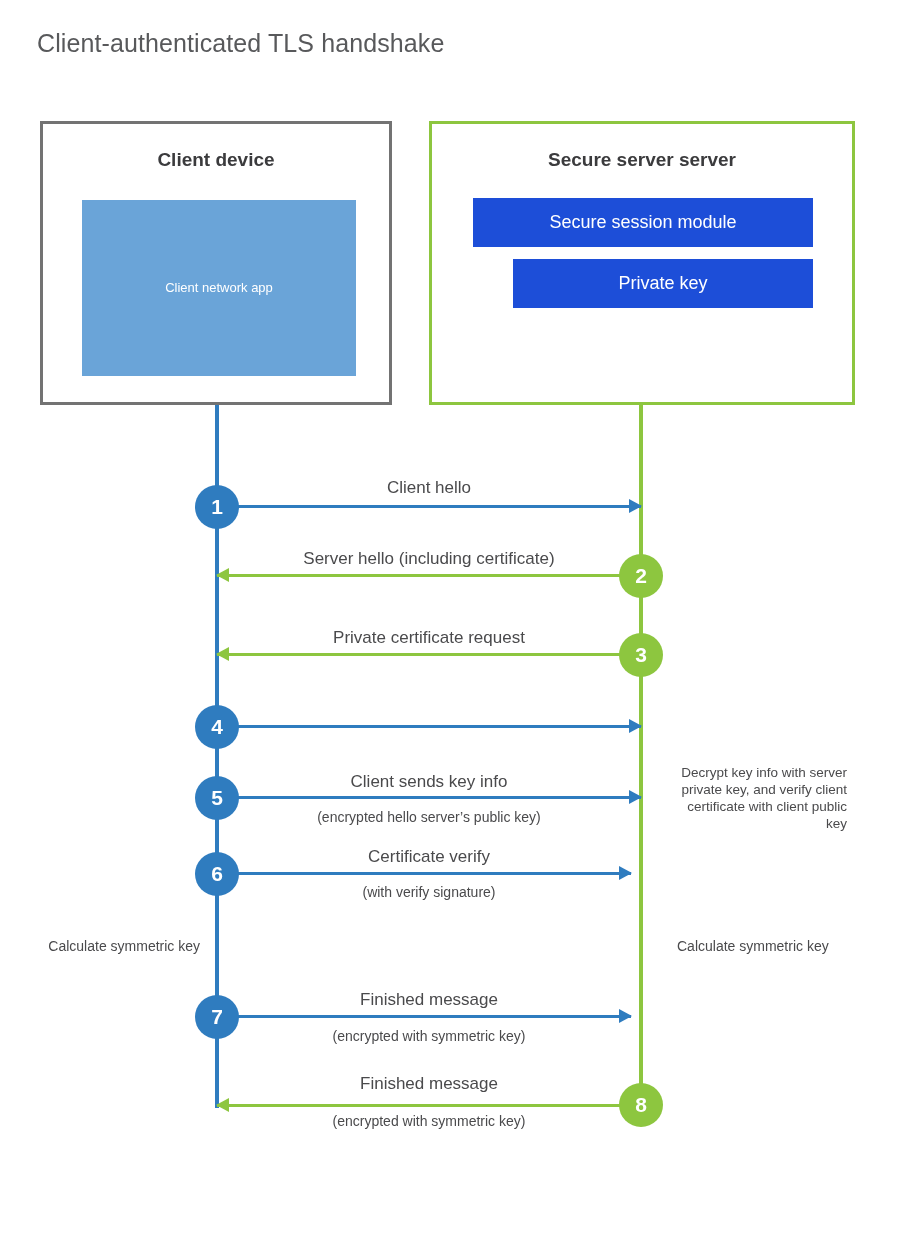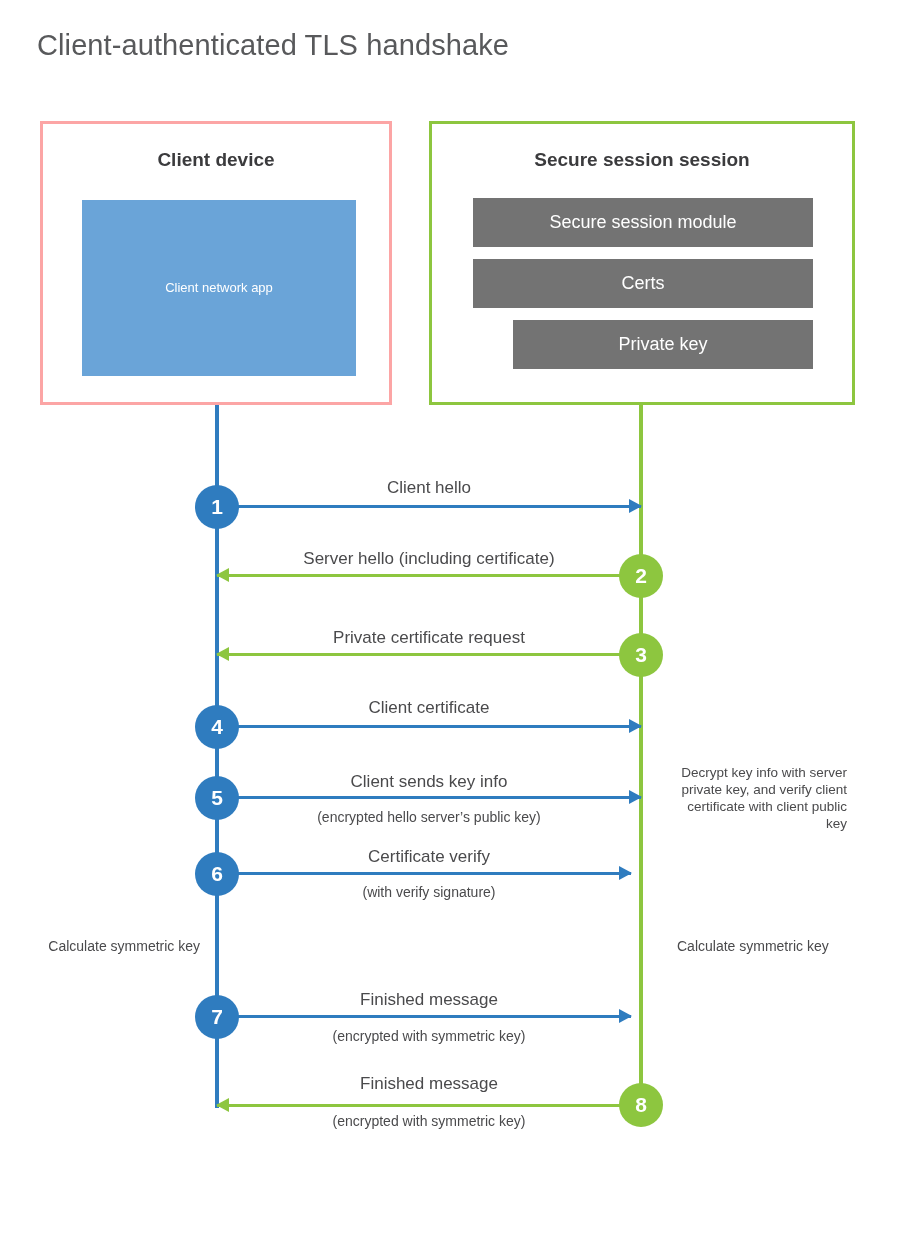--- a/index.html
+++ b/index.html
@@ -16,39 +16,39 @@
     height: 1256px;
     background: #ffffff;
     overflow: hidden;
   }
 
   
   #diagram-title {
     position: absolute;
     left: 37px;
     top: 29px;
-    font-size: 29px;
+    font-size: 25px;
     font-weight: 400;
     color: #58595b;
     letter-spacing: 0.1px;
     white-space: nowrap;
   }
 
   
   .participant-box {
     position: absolute;
     background: #ffffff;
     box-sizing: border-box;
   }
   #client-device-box {
     left: 40px;
     top: 121px;
     width: 352px;
     height: 284px;
-    border: 3px solid #fca5a5;
+    border: 3px solid #737373;
   }
   #server-box {
     left: 429px;
     top: 121px;
     width: 426px;
     height: 284px;
     border: 3px solid #8dc63f;
   }
   .participant-title {
     position: absolute;
@@ -80,21 +80,21 @@
 
   
   #server-modules {
     position: absolute;
     left: 41px;
     top: 74px;
     width: 340px;
   }
   .server-module {
     height: 49px;
-    background: #737373;
+    background: #1d4ed8;
     color: #ffffff;
     font-size: 18px;
     display: flex;
     align-items: center;
     justify-content: center;
     margin-bottom: 12px;
     text-align: center;
   }
   .server-module:last-child { margin-bottom: 0; margin-left: 40px; }
 
@@ -208,24 +208,23 @@
 <div id="page">
 
   <div id="diagram-title">Client-authenticated TLS handshake</div>
 
   <div class="participant-box" id="client-device-box">
     <div class="participant-title">Client device</div>
     <div id="client-app-block">Client network app</div>
   </div>
 
   <div class="participant-box" id="server-box">
-    <div class="participant-title">Secure session session</div>
+    <div class="participant-title">Secure server server</div>
     <div id="server-modules">
       <div class="server-module">Secure session module</div>
-      <div class="server-module">Certs</div>
       <div class="server-module">Private key</div>
     </div>
   </div>
 
   <div class="lifeline" id="client-lifeline"></div>
   <div class="lifeline" id="server-lifeline"></div>
 
   <div class="msg-label" style="left:217px; top:478px; width:424px;">Client hello</div>
   <div class="msg-arrow to-server" style="left:217px; top:505px; width:424px;">
       <span class="head"></span>
@@ -237,21 +236,20 @@
       <span class="head"></span>
     </div>
   <div class="step-circle server-side" style="left:619px; top:554px;">2</div>
 
   <div class="msg-label" style="left:217px; top:628px; width:424px;">Private certificate request</div>
   <div class="msg-arrow to-client" style="left:217px; top:653px; width:424px;">
       <span class="head"></span>
     </div>
   <div class="step-circle server-side" style="left:619px; top:633px;">3</div>
 
-  <div class="msg-label" style="left:217px; top:698px; width:424px;">Client certificate</div>
   <div class="msg-arrow to-server" style="left:217px; top:725px; width:424px;">
       <span class="head"></span>
     </div>
   <div class="step-circle client-side" style="left:195px; top:705px;">4</div>
 
   <div class="msg-label" style="left:217px; top:772px; width:424px;">Client sends key info</div>
   <div class="msg-arrow to-server" style="left:217px; top:796px; width:424px;">
       <span class="head"></span>
     </div>
   <div class="msg-sublabel" style="left:217px; top:809px; width:424px;">(encrypted hello server’s public key)</div>

